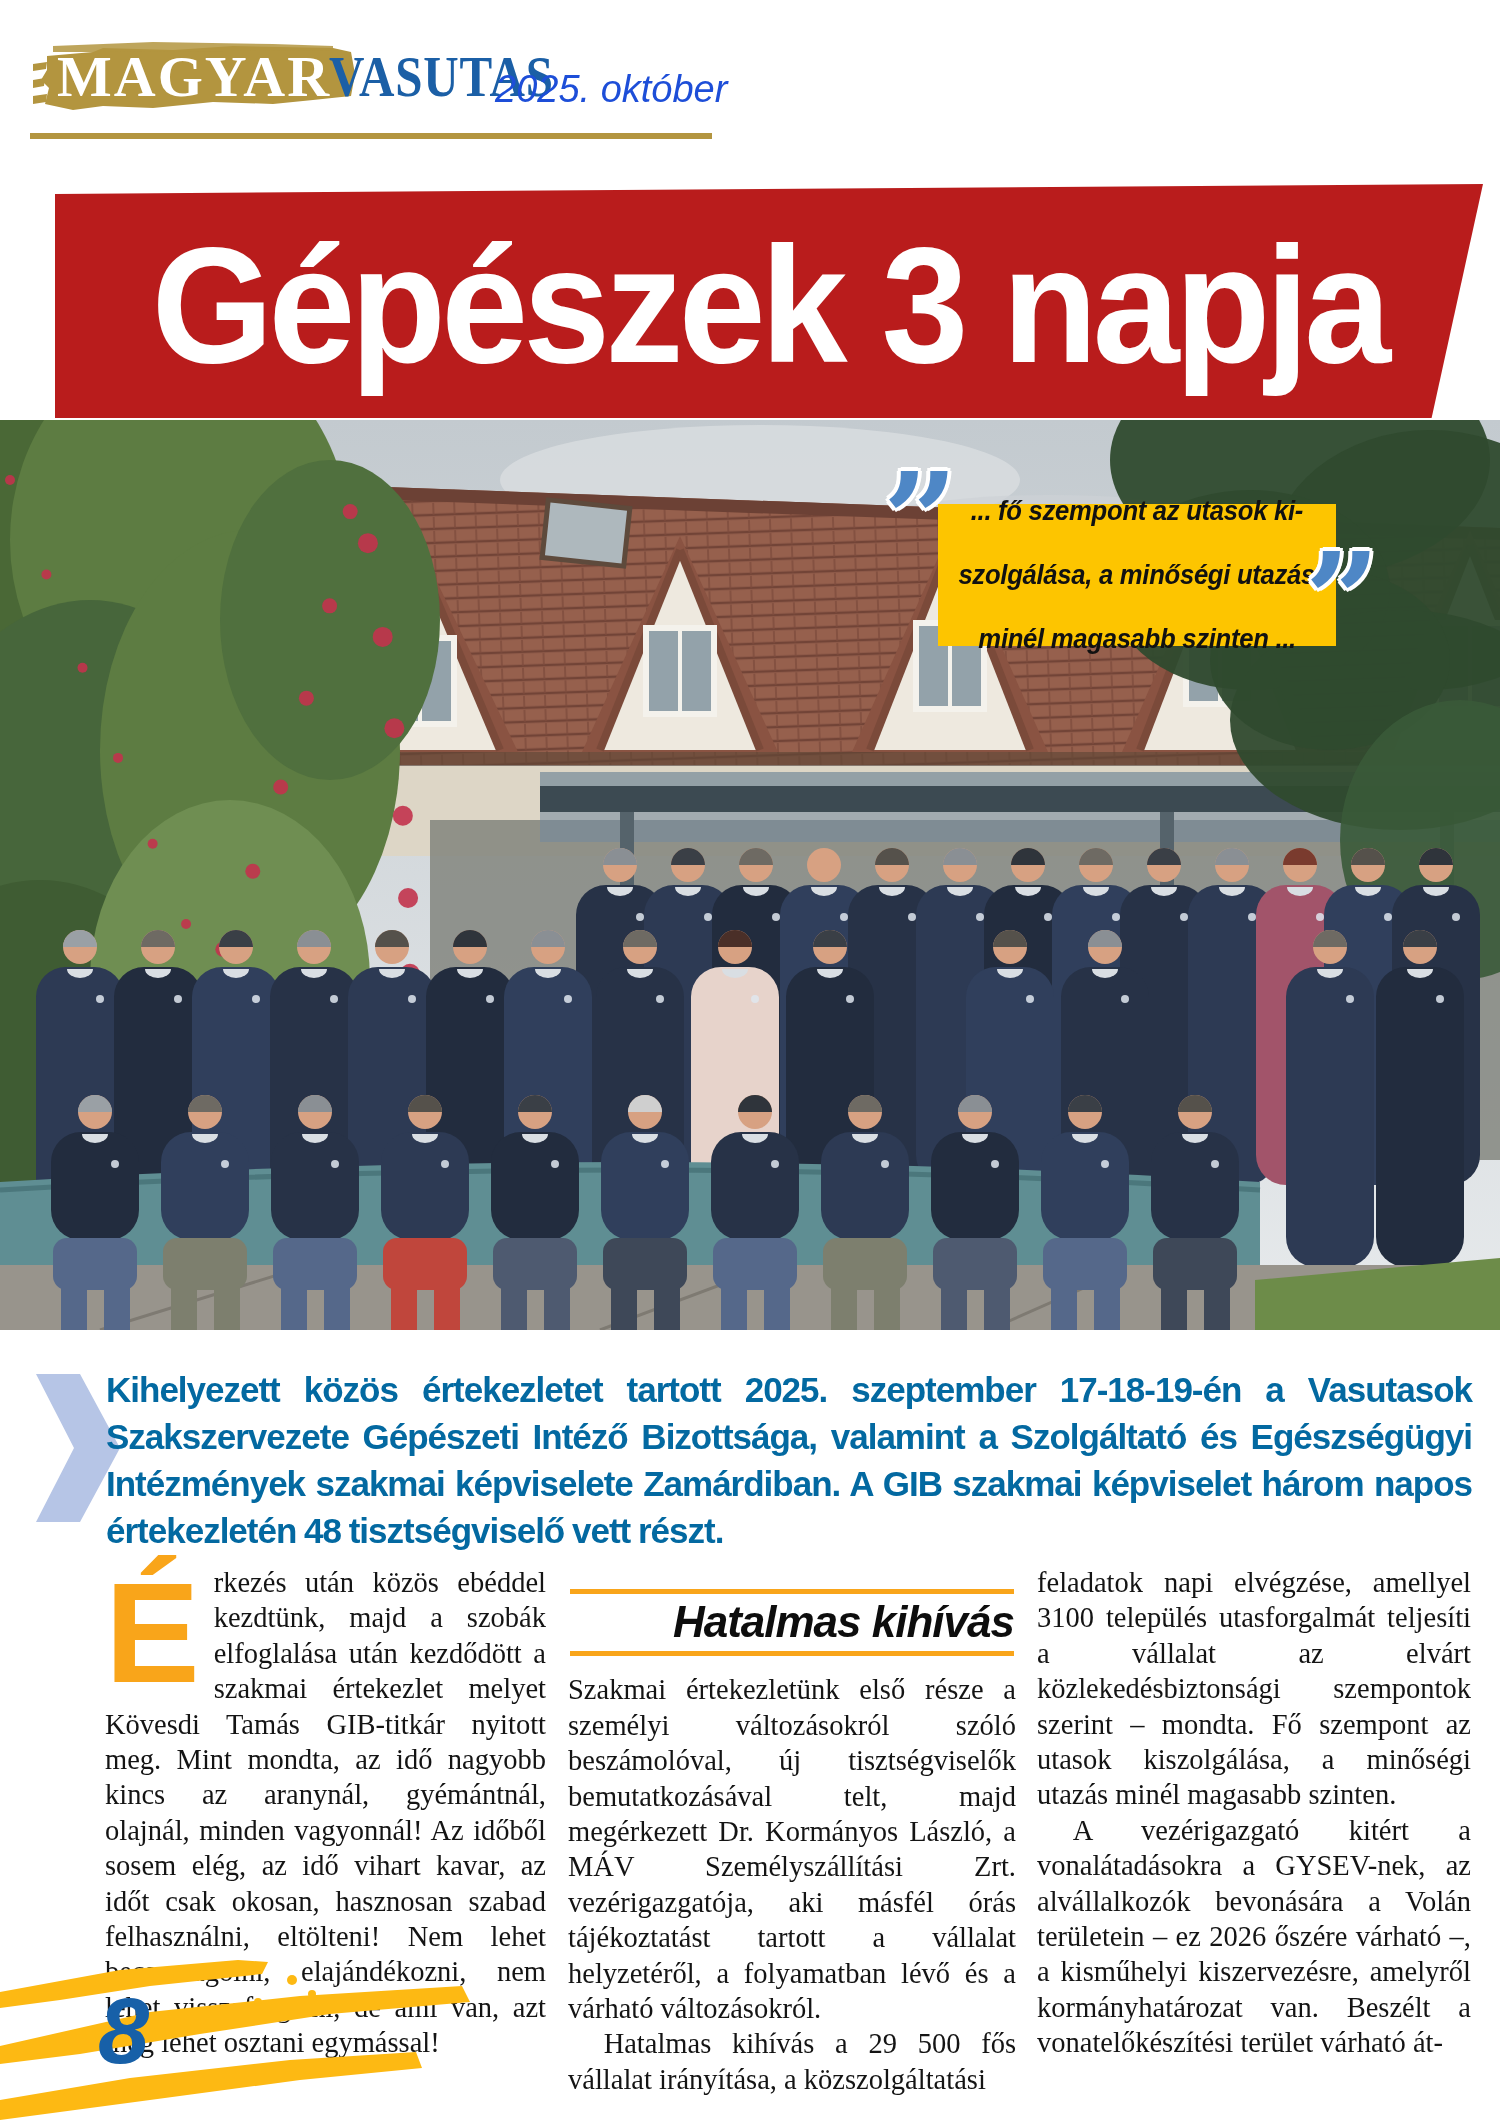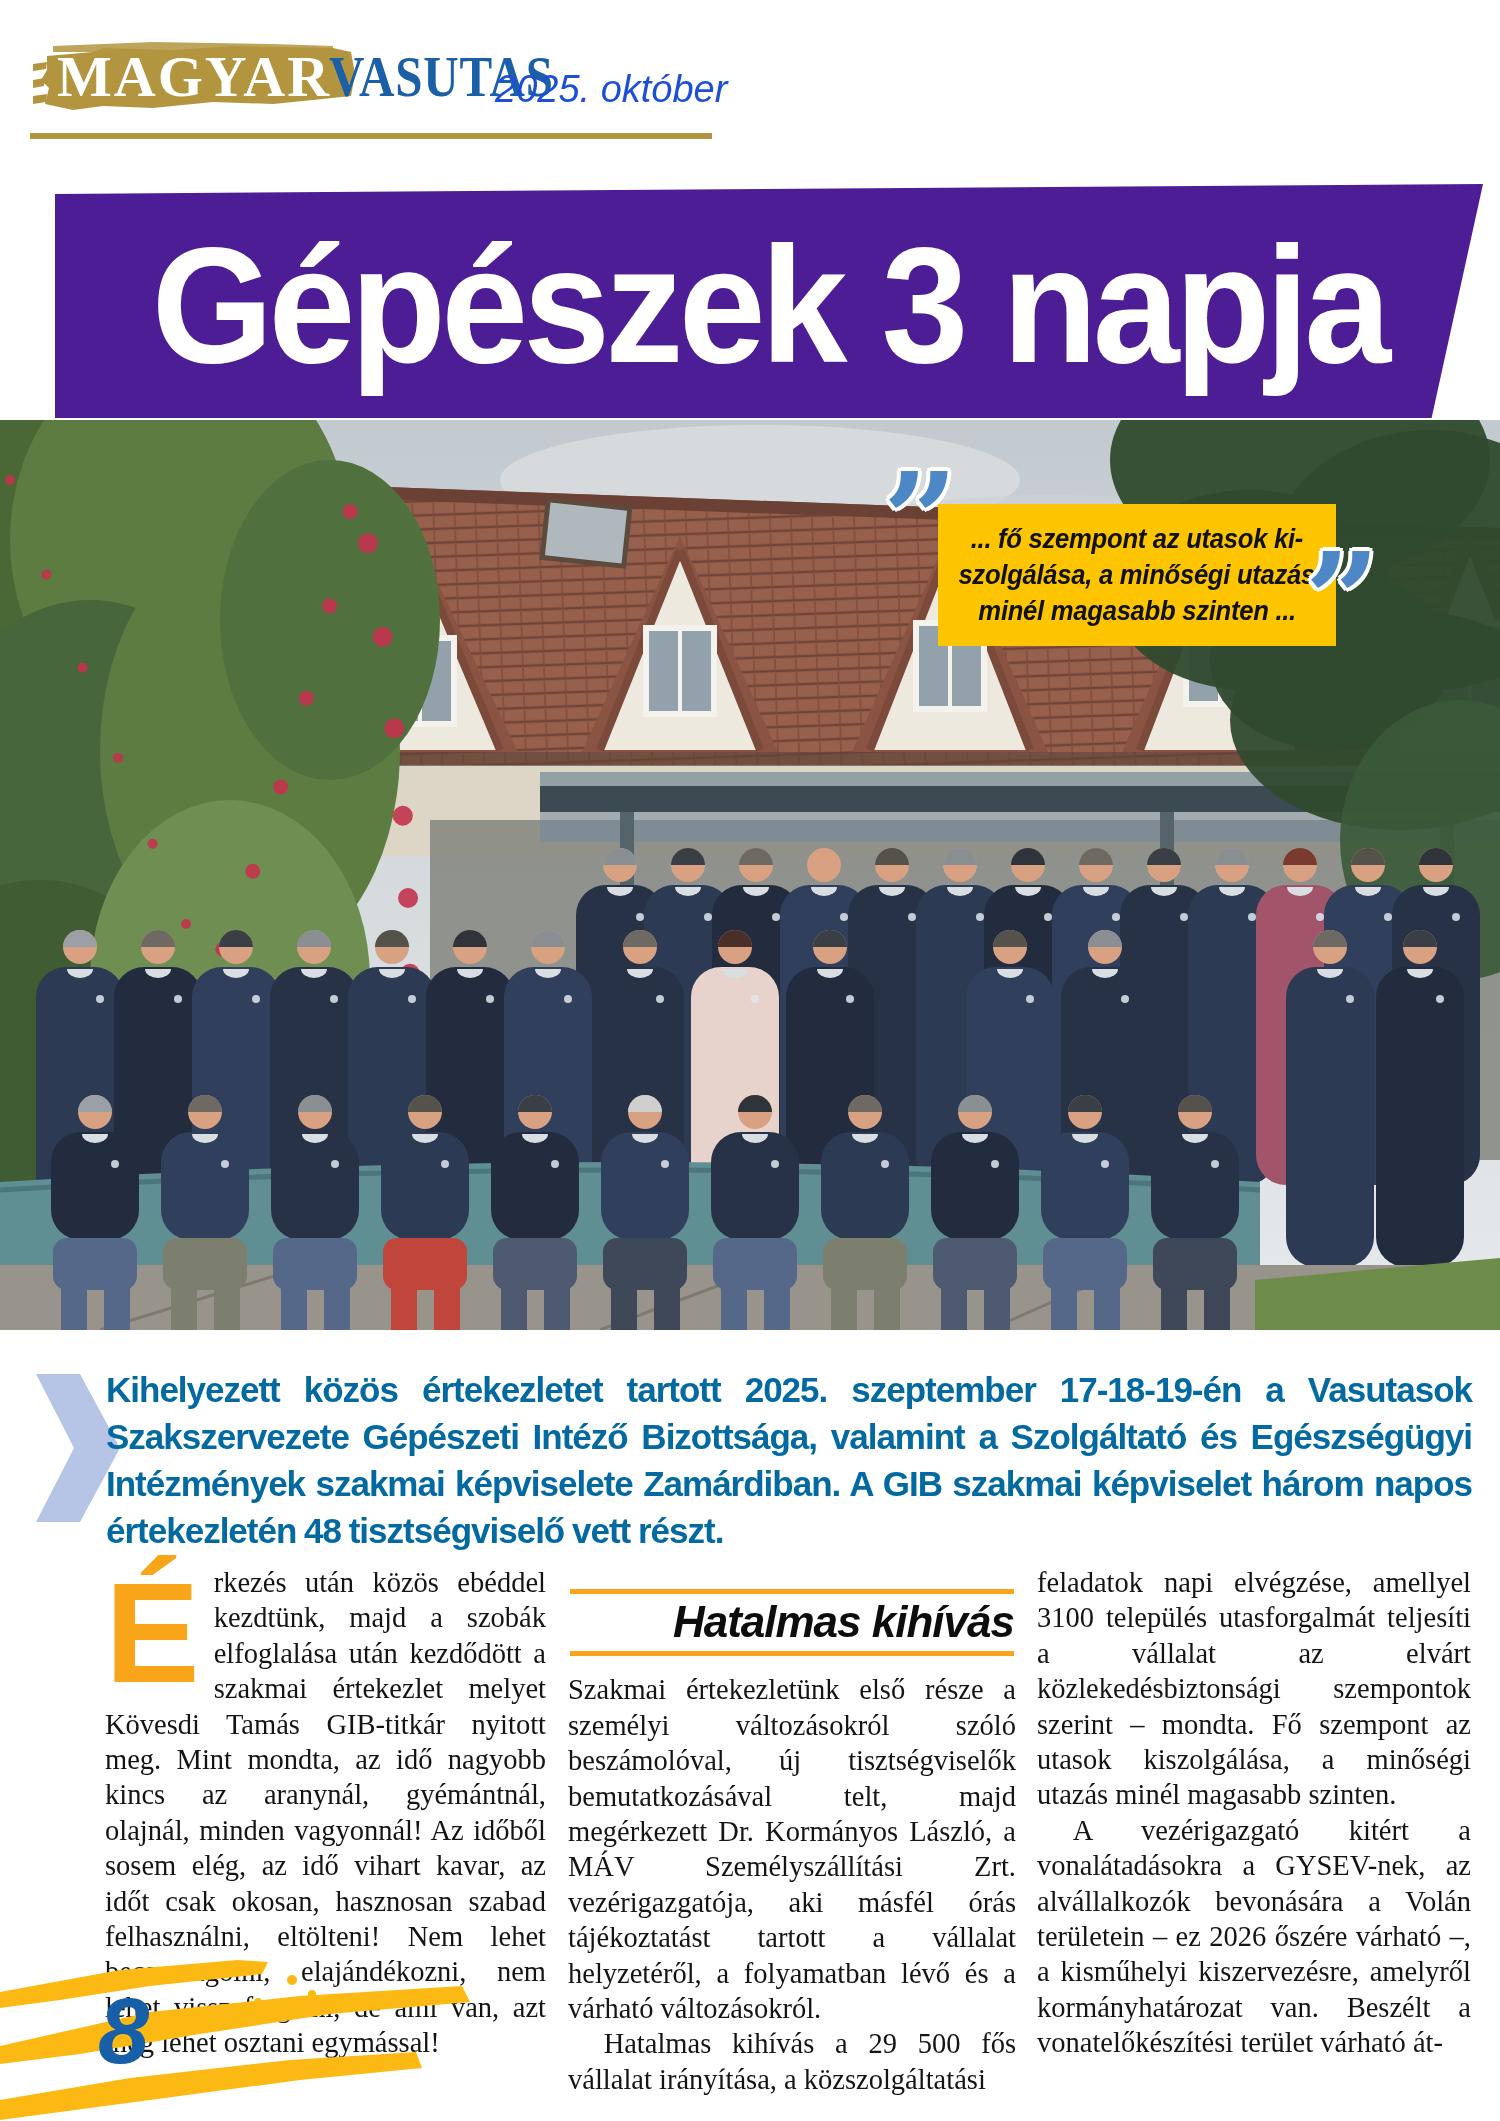--- a/index.html
+++ b/index.html
@@ -12,34 +12,34 @@
   .logo-magyar{position:absolute;left:24px;top:10px;font-family:"Liberation Serif",serif;
     font-weight:bold;font-size:58px;color:#ffffff;letter-spacing:2px;line-height:62px;}
   .logo-vasutas{position:absolute;left:296px;top:10px;font-family:"Liberation Serif",serif;
     font-weight:bold;font-size:57px;color:#1b5fa6;letter-spacing:1px;line-height:62px;
     transform:scaleX(.86);transform-origin:left center;}
   .issue-date{position:absolute;left:462px;top:32px;font-size:38px;color:#1d4ed8;
     font-weight:500;letter-spacing:0;font-style:italic;}
   .gold-rule{position:absolute;left:30px;top:133px;width:682px;height:6px;background:#b3953f;}
 
   
-  .banner{position:absolute;left:55px;top:184px;width:1428px;height:234px;background:#4c1d95;
+  .banner{position:absolute;left:55px;top:184px;width:1428px;height:234px;background:#b91c1c;
     clip-path:polygon(0 10px,100% 0,96.4% 100%,0 100%);}
   .banner-title{position:absolute;left:0;top:0;width:100%;height:100%;
     display:flex;align-items:center;justify-content:center;
     color:#ffffff;font-weight:bold;font-size:166px;letter-spacing:-5px;
     transform:scaleX(.94);white-space:nowrap;padding-top:4px;}
 
   
   .photo{position:absolute;left:0;top:420px;width:1500px;height:910px;}
   .photo svg{display:block;}
 
   
   .quote-box{position:absolute;left:938px;top:504px;width:398px;height:142px;background:#fdc500;
-    display:flex;flex-direction:column;justify-content:center;align-items:center;z-index:3;}
+    display:flex;flex-direction:column;justify-content:center;align-items:center;z-index:3;gap:28px;}
   .quote-line{font-style:italic;font-weight:bold;font-size:27px;line-height:36px;color:#111;
     letter-spacing:-.3px;transform:scaleX(.95);white-space:nowrap;}
   .quote-mark{position:absolute;z-index:4;font-family:"DejaVu Serif",serif;font-weight:bold;
     color:#4e87c6;font-size:130px;line-height:1;
     text-shadow:-4px 0 0 #fff,4px 0 0 #fff,0 -4px 0 #fff,0 4px 0 #fff,
                 -3px -3px 0 #fff,3px -3px 0 #fff,-3px 3px 0 #fff,3px 3px 0 #fff;}
   .quote-open{left:883px;top:455px;}
   .quote-close{left:1305px;top:535px;}
 
   

